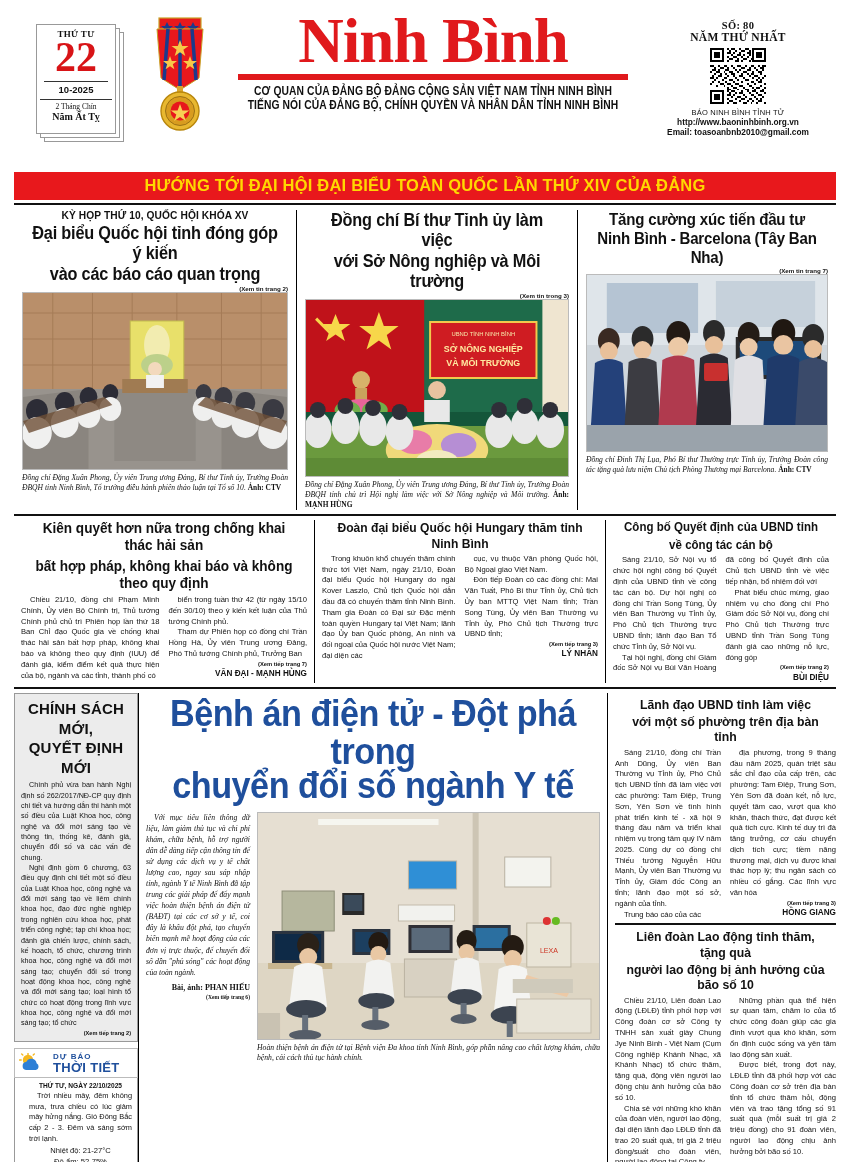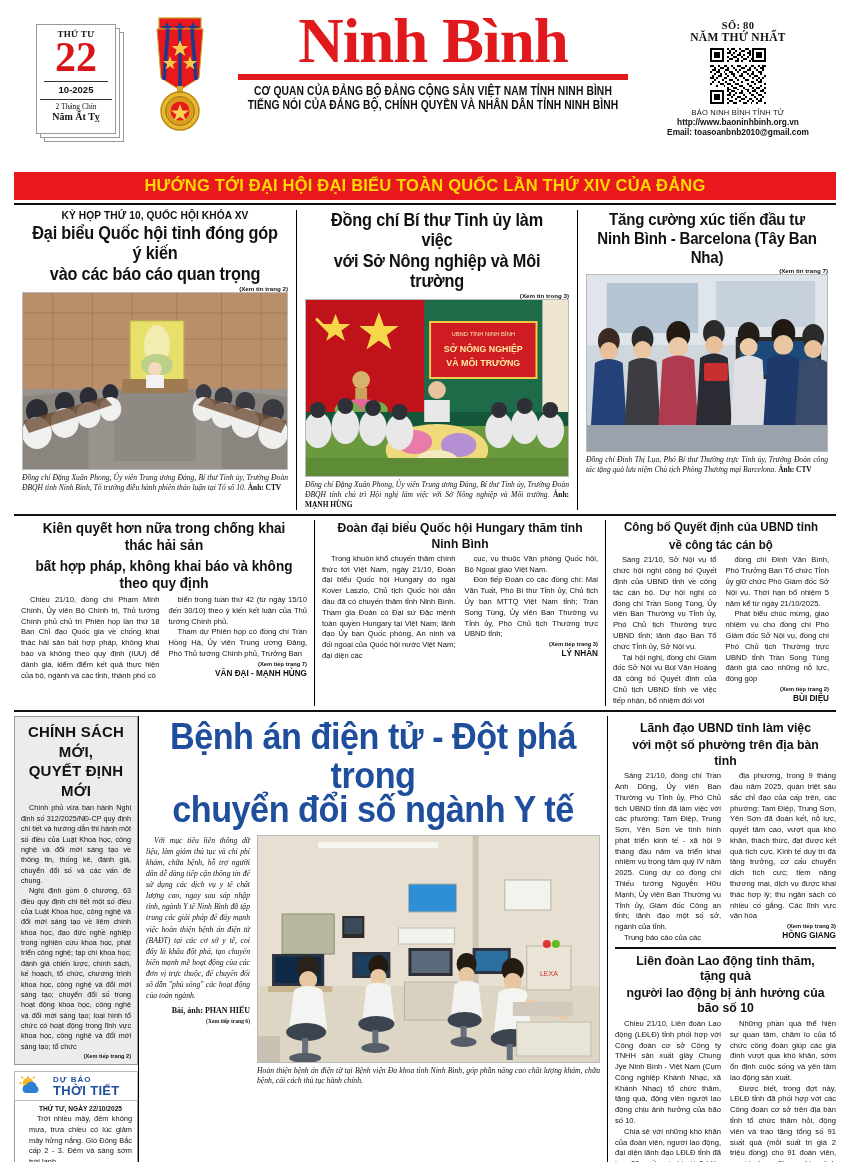--- a/index.html
+++ b/index.html
@@ -570,37 +570,36 @@
       </div>
     </div>
 
     <div class="s2col c">
       <div class="h2 xs">Công bố Quyết định của UBND tỉnh</div>
       <div class="h2 xs">về công tác cán bộ</div>
       <div class="cols2">
         <div class="bt">
           <p>Sáng 21/10, Sở Nội vụ tổ chức hội nghị công bố Quyết định của UBND tỉnh về công tác cán bộ. Dự hội nghị có đồng chí Trần Song Tùng, Ủy viên Ban Thường vụ Tỉnh ủy, Phó Chủ tịch Thường trực UBND tỉnh; lãnh đạo Ban Tổ chức Tỉnh ủy, Sở Nội vụ.</p>
           <p>Tại hội nghị, đồng chí Giám đốc Sở Nội vụ Bùi Văn Hoàng đã công bố Quyết định của Chủ tịch UBND tỉnh về việc tiếp nhận, bổ nhiệm đối với</p>
-          <p>đồng chí Đinh Văn Bình, Phó Trưởng Ban Tổ chức Tỉnh ủy giữ chức Phó Giám đốc Sở Nội vụ. Thời hạn bổ nhiệm 5 năm kể từ ngày 21/10/2025.</p>
           <p>Phát biểu chúc mừng, giao nhiệm vụ cho đồng chí Phó Giám đốc Sở Nội vụ, đồng chí Phó Chủ tịch Thường trực UBND tỉnh Trần Song Tùng đánh giá cao những nỗ lực, đóng góp</p>
           <p class="seemore2">(Xem tiếp trang 2)</p>
           <p class="byline">BÙI DIỆU</p>
         </div>
       </div>
     </div>
   </div>
 
   <div class="sec3">
 
     <div class="leftcol">
       <div class="policy-box">
         <div class="policy-h">CHÍNH SÁCH MỚI,</div>
         <div class="policy-h" style="margin-top:-3px;">QUYẾT ĐỊNH MỚI</div>
         <div class="policy-t">
-          <p>Chính phủ vừa ban hành Nghị định số 312/2025/NĐ-CP quy định chi tiết và hướng dẫn thi hành một số điều của Luật Khoa học, công nghệ và đổi mới sáng tạo về thông tin, thống kê, đánh giá, chuyển đổi số và các vấn đề chung.</p>
+          <p>Chính phủ vừa ban hành Nghị định số 262/2017/NĐ-CP quy định chi tiết và hướng dẫn thi hành một số điều của Luật Khoa học, công nghệ và đổi mới sáng tạo về thông tin, thống kê, đánh giá, chuyển đổi số và các vấn đề chung.</p>
           <p>Nghị định gồm 6 chương, 63 điều quy định chi tiết một số điều của Luật Khoa học, công nghệ và đổi mới sáng tạo về liêm chính khoa học, đạo đức nghề nghiệp trong nghiên cứu khoa học, phát triển công nghệ; tạp chí khoa học; đánh giá chiến lược, chính sách, kế hoạch, tổ chức, chương trình khoa học, công nghệ và đổi mới sáng tạo; chuyển đổi số trong hoạt động khoa học, công nghệ và đổi mới sáng tạo; loại hình tổ chức có hoạt động trong lĩnh vực khoa học, công nghệ và đổi mới sáng tạo; tổ chức</p>
           <p class="policy-more">(Xem tiếp trang 2)</p>
         </div>
       </div>
 
       <div class="weather-head">
         <div class="wicon">
           <svg width="30" height="20" viewBox="0 0 30 20">
             <circle cx="9" cy="7" r="5.2" fill="#f5b820"></circle>
             <g stroke="#f5b820" stroke-width="1.4" stroke-linecap="round">

